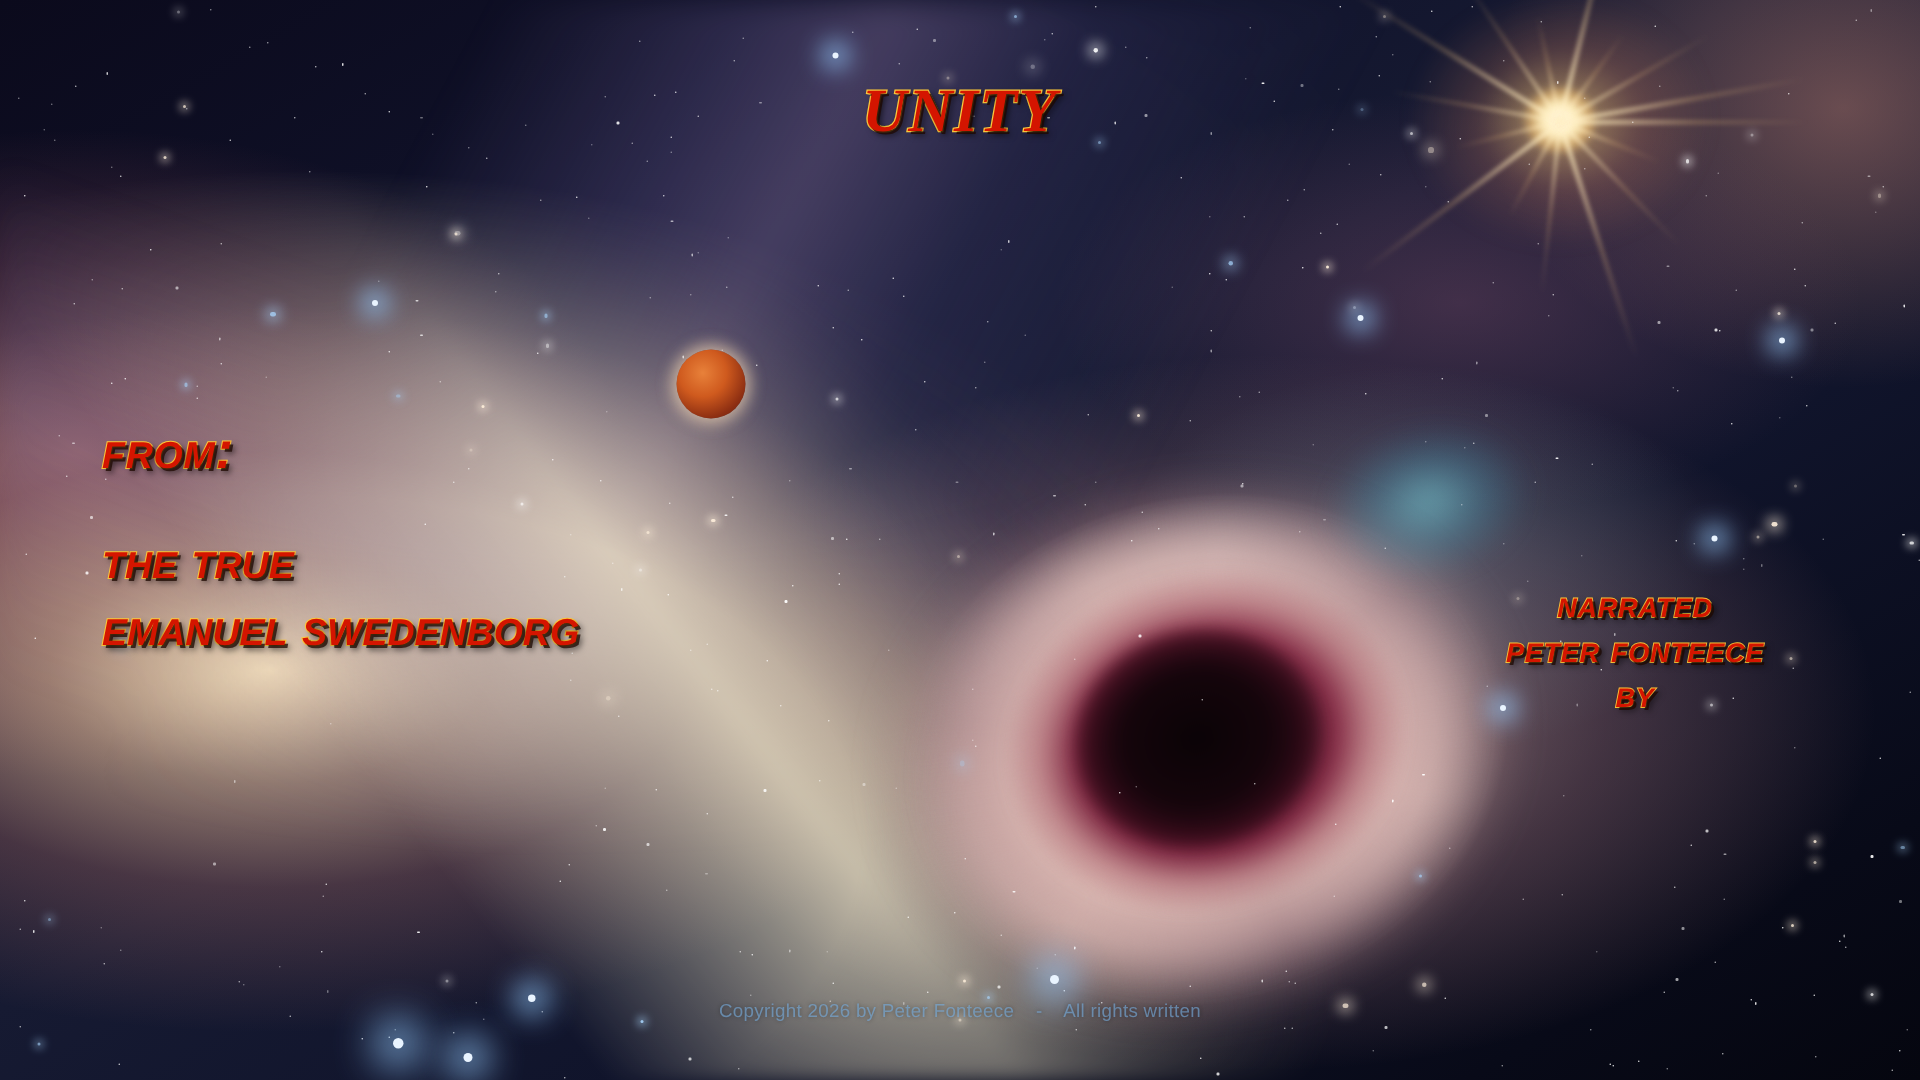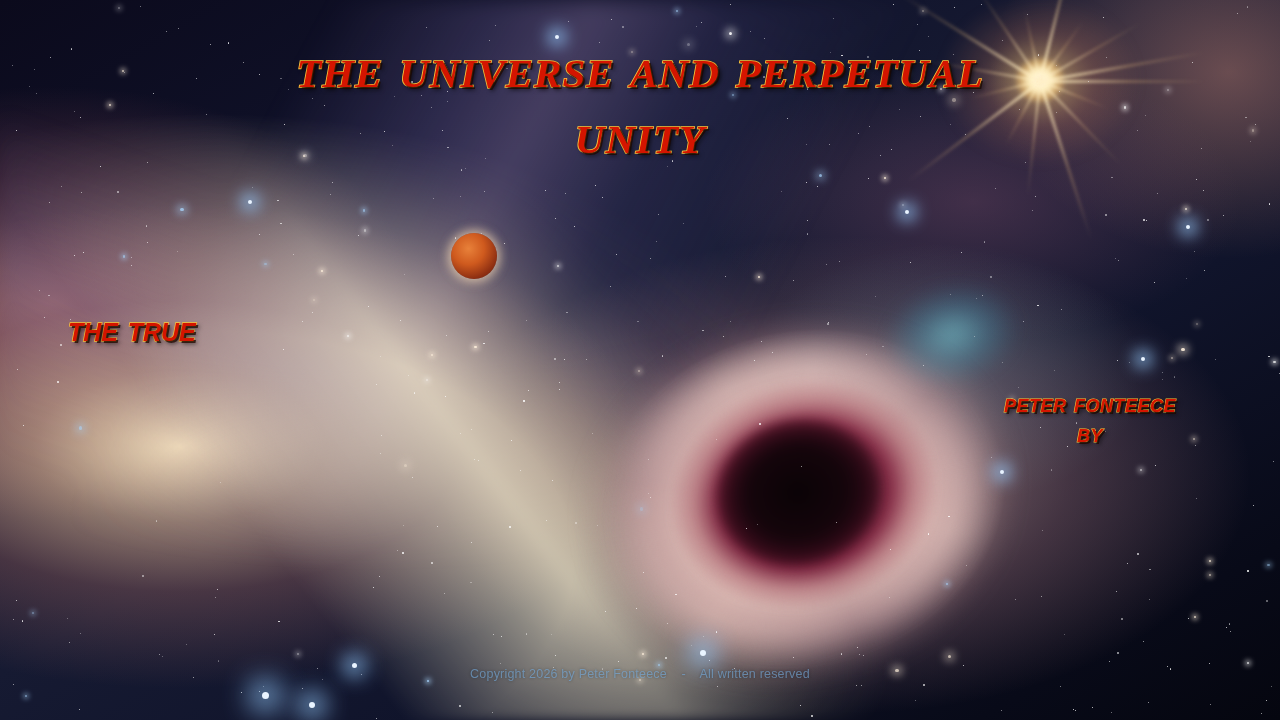--- a/index.html
+++ b/index.html
@@ -729,33 +729,35 @@
       <div class="star" style="width: 6px; height: 6px; left: 700px; top: 650px; background: rgb(233, 244, 255); box-shadow: rgba(150, 205, 255, 0.85) 0px 0px 24px 9.6px;"></div>
       <div class="star" style="width: 4px; height: 4px; left: 1141px; top: 357px; background: rgb(233, 244, 255); box-shadow: rgba(150, 205, 255, 0.85) 0px 0px 16px 6.4px;"></div>
       <div class="star" style="width: 4px; height: 4px; left: 1186px; top: 225px; background: rgb(233, 244, 255); box-shadow: rgba(150, 205, 255, 0.85) 0px 0px 16px 6.4px;"></div>
       <div class="star" style="width: 4px; height: 4px; left: 555px; top: 35px; background: rgb(233, 244, 255); box-shadow: rgba(150, 205, 255, 0.85) 0px 0px 16px 6.4px;"></div>
       <div class="star" style="width: 4px; height: 4px; left: 905px; top: 210px; background: rgb(233, 244, 255); box-shadow: rgba(150, 205, 255, 0.85) 0px 0px 16px 6.4px;"></div>
       <div class="star" style="width: 4px; height: 4px; left: 1000px; top: 470px; background: rgb(233, 244, 255); box-shadow: rgba(150, 205, 255, 0.85) 0px 0px 16px 6.4px;"></div>
       <div class="star" style="width: 4px; height: 4px; left: 248px; top: 200px; background: rgb(233, 244, 255); box-shadow: rgba(150, 205, 255, 0.85) 0px 0px 16px 6.4px;"></div>
     </div>
 
   <div class="fancy" id="title">
-    <span class="l1">The Universe and Perpetual</span>
     <span class="l2">Unity</span>
   </div>
 
   <div class="fancy" id="credits">
+    <span class="line">From:</span>
     <span class="gap"></span>
     <span class="line big">The True</span>
+    <span class="line big">Emanuel Swedenborg</span>
   </div>
 
   <div class="fancy" id="narrator">
+    <span class="line">Narrated</span>
     <span class="line">Peter Fonteece</span>
     <span class="line">by</span>
   </div>
 
   <div id="copyright">
     <span>Copyright 2026 by Peter Fonteece</span>
     <span class="sep">-</span>
-    <span>All written reserved</span>
+    <span>All rights written</span>
   </div>
 
 </div>
 
 </body></html>

